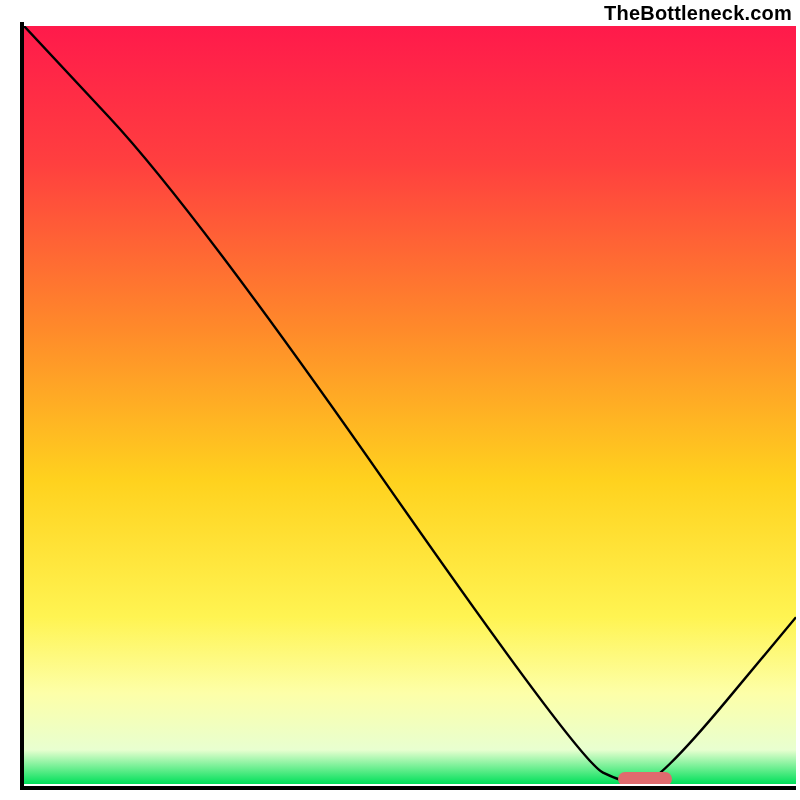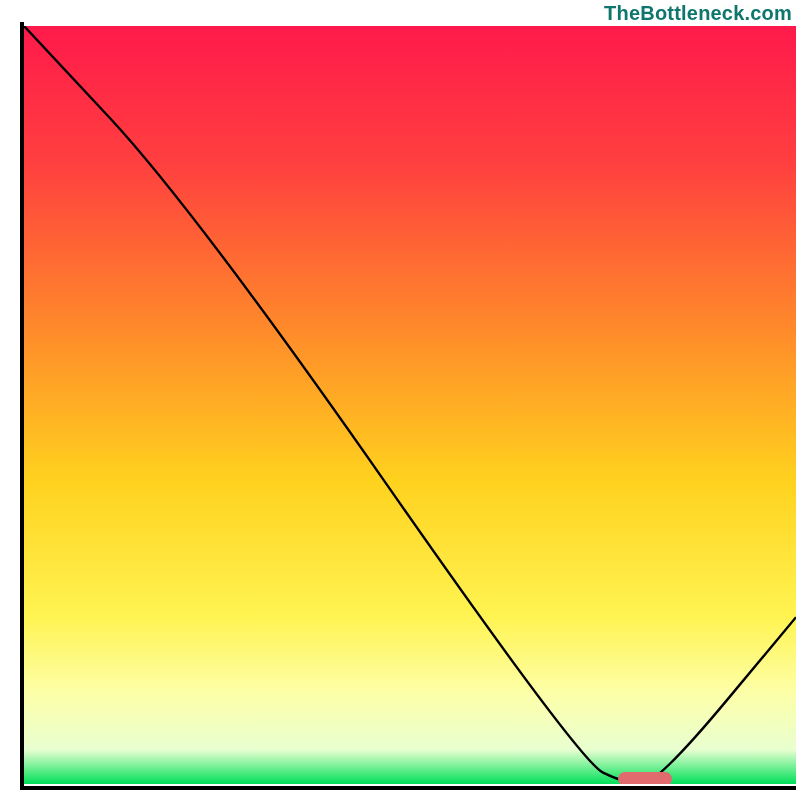--- a/index.html
+++ b/index.html
@@ -14,21 +14,21 @@
     position: relative;
     width: 800px;
     height: 800px;
   }
   .watermark {
     position: absolute;
     top: 2px;
     right: 8px;
     font-size: 20px;
     font-weight: 600;
-    color: #0f766e;
+    color: #000000;
     letter-spacing: 0.2px;
   }
   .plot-area {
     position: absolute;
     left: 24px;
     top: 26px;
     width: 772px;
     height: 758px;
     overflow: hidden;
   }

